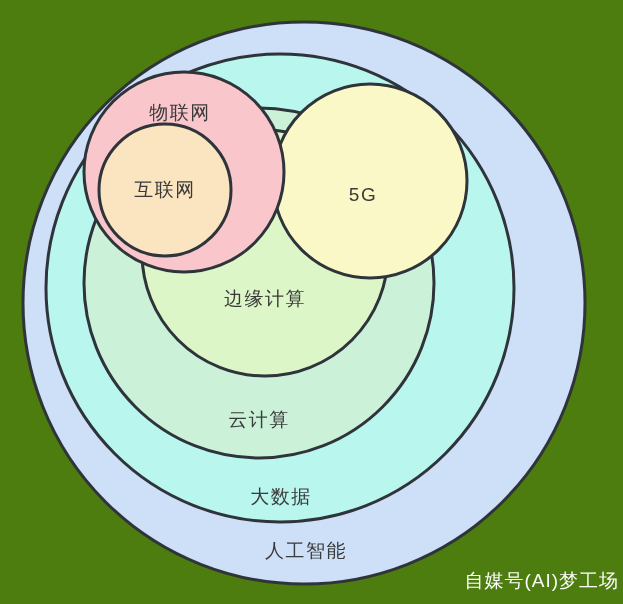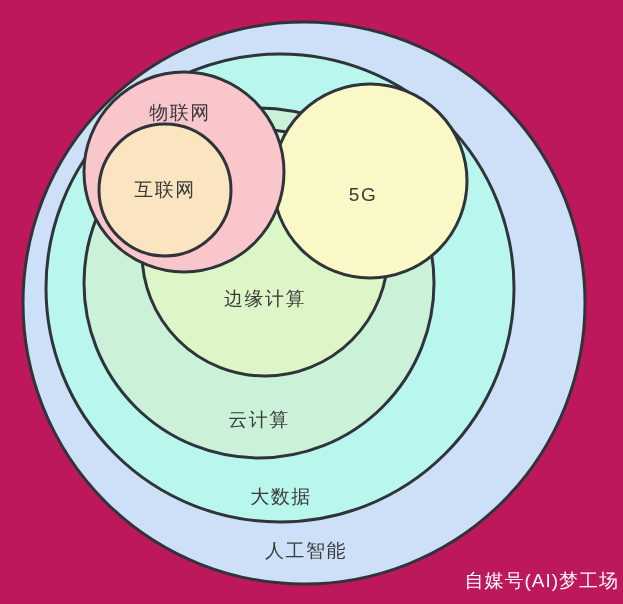--- a/index.html
+++ b/index.html
@@ -36,21 +36,21 @@
     letter-spacing: 1px;
     color: #fcfcfd;
     text-shadow: none;
     user-select: none;
     pointer-events: none;
   }
 </style>
 </head>
 <body>
 
-<div class="canvas" style="background:#be185d;">
+<div class="canvas" style="background:#4d7c0f;">
 
   <svg class="diagram-svg" width="623" height="604" viewBox="0 0 623 604">
 
     <circle class="circle" cx="304" cy="303" r="281" stroke="#2e343a" fill="#cde0f8"></circle>
 
     <circle class="circle" cx="280" cy="288" r="234" stroke="#2e343a" fill="#b9f7ee"></circle>
 
     <circle class="circle" cx="259" cy="283" r="175" stroke="#2e343a" fill="#cbf2d9"></circle>
 
     <circle class="circle" cx="265" cy="253" r="123" stroke="#2e343a" fill="#ddf6c8"></circle>

